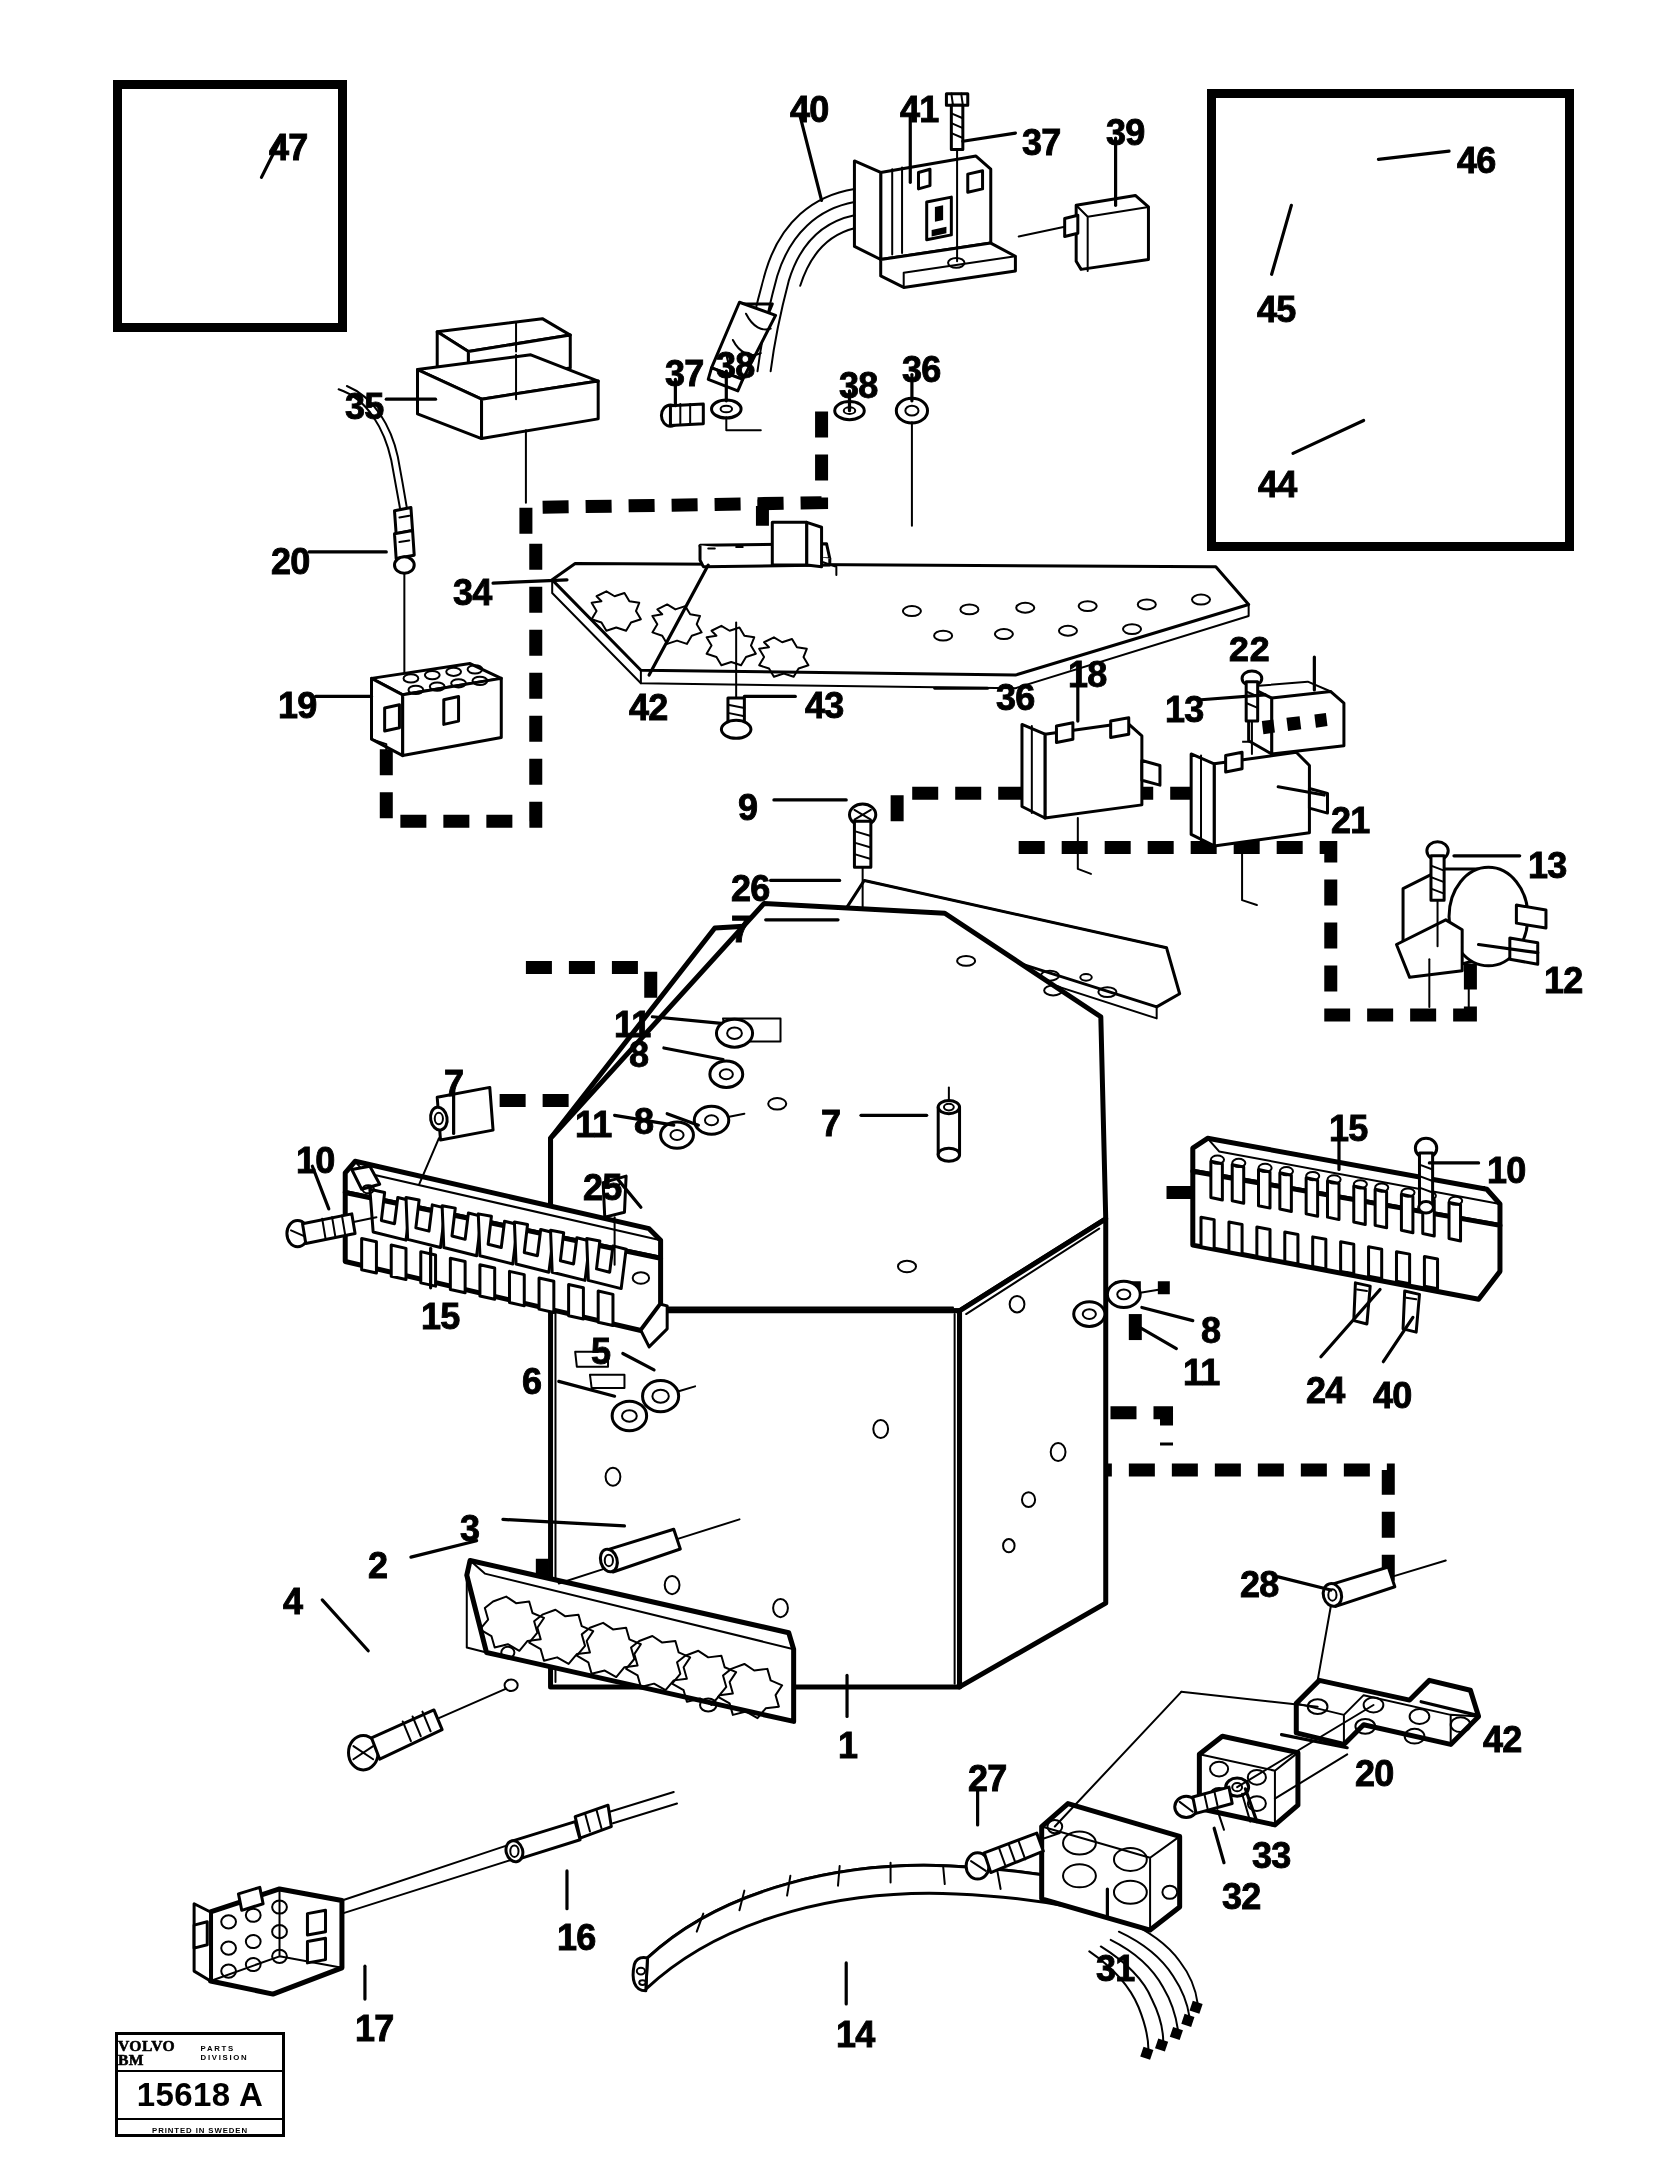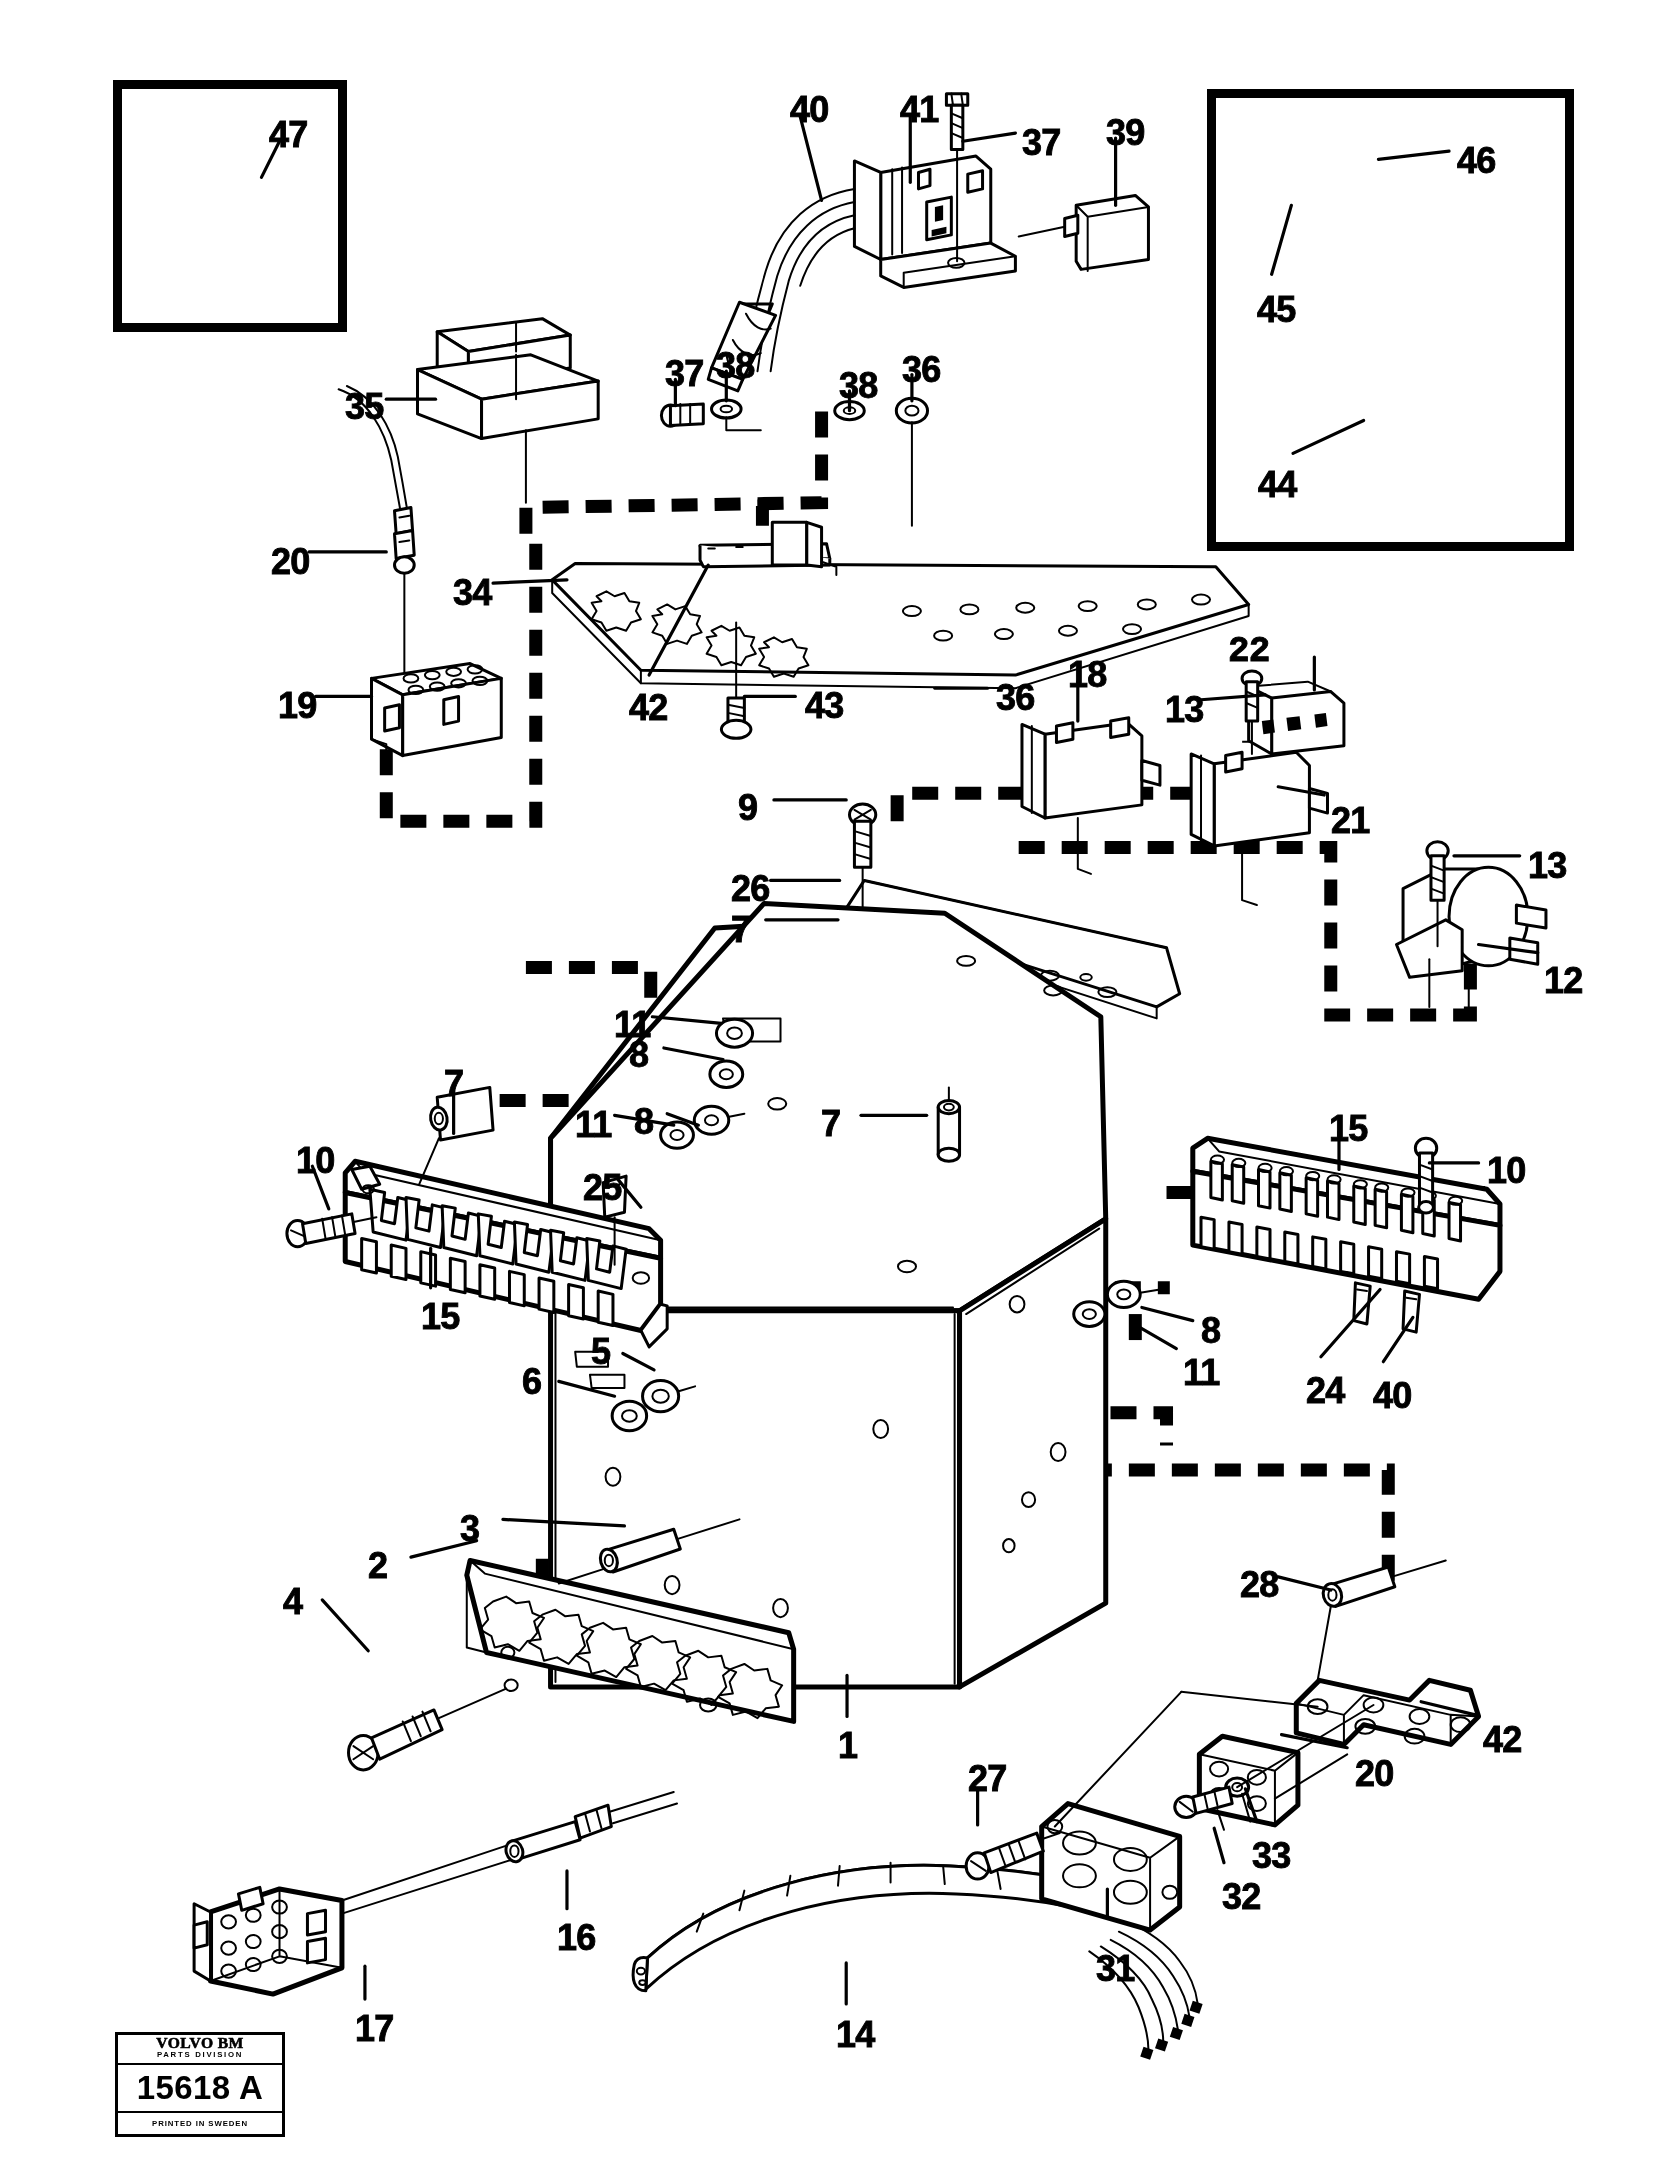--- a/index.html
+++ b/index.html
@@ -18,22 +18,22 @@
   }
   
   .inset{position:absolute;border:7.4px solid #000;background:#fff;}
   .inset-inner{position:absolute;inset:0;border:2.5px solid #000;}
   
   #titleblock{
     position:absolute;left:115px;top:2032px;width:170px;height:105px;
     border:3.3px solid #000;background:#fff;box-sizing:border-box;
   }
   #tb-brand{
-    height:30px;border-bottom:2.5px solid #000;box-sizing:border-box;
-    display:flex;flex-direction:column;align-items:center;justify-content:flex-start;
+    height:37px;border-bottom:2.5px solid #000;box-sizing:border-box;
+    display:flex;flex-direction:row;align-items:center;justify-content:flex-start;
     padding-top:0.8px;
   }
   #tb-brand .b1{
     font-family:"Liberation Serif",serif;font-weight:bold;font-size:15.6px;
     line-height:14px;letter-spacing:0.4px;-webkit-text-stroke:0.6px #000;
   }
   #tb-brand .b2{
     font-size:7.8px;font-weight:bold;letter-spacing:1.7px;line-height:9px;
   }
   #tb-code{
@@ -805,21 +805,21 @@
       <div class="num" style="left: 716px; top: 348px;">38</div>
       <div class="num" style="left: 839px; top: 368px;">38</div>
       <div class="num" style="left: 1106px; top: 115px;">39</div>
       <div class="num" style="left: 790px; top: 92px;">40</div>
       <div class="num" style="left: 900px; top: 92px;">41</div>
       <div class="num" style="left: 629px; top: 690px;">42</div>
       <div class="num" style="left: 805px; top: 688px;">43</div>
       <div class="num" style="left: 1258px; top: 467px;">44</div>
       <div class="num" style="left: 1257px; top: 292px;">45</div>
       <div class="num" style="left: 1457px; top: 143px;">46</div>
-      <div class="num" style="left: 269px; top: 117px; text-align: right;">47</div>
+      <div class="num" style="left: 269px; top: 130px; text-align: right;">47</div>
     </div>
 
   <div id="titleblock">
     <div id="tb-brand">
       <div class="b1">VOLVO BM</div>
       <div class="b2">PARTS DIVISION</div>
     </div>
     <div id="tb-code">15618 A</div>
     <div id="tb-foot">PRINTED IN SWEDEN</div>
   </div>

